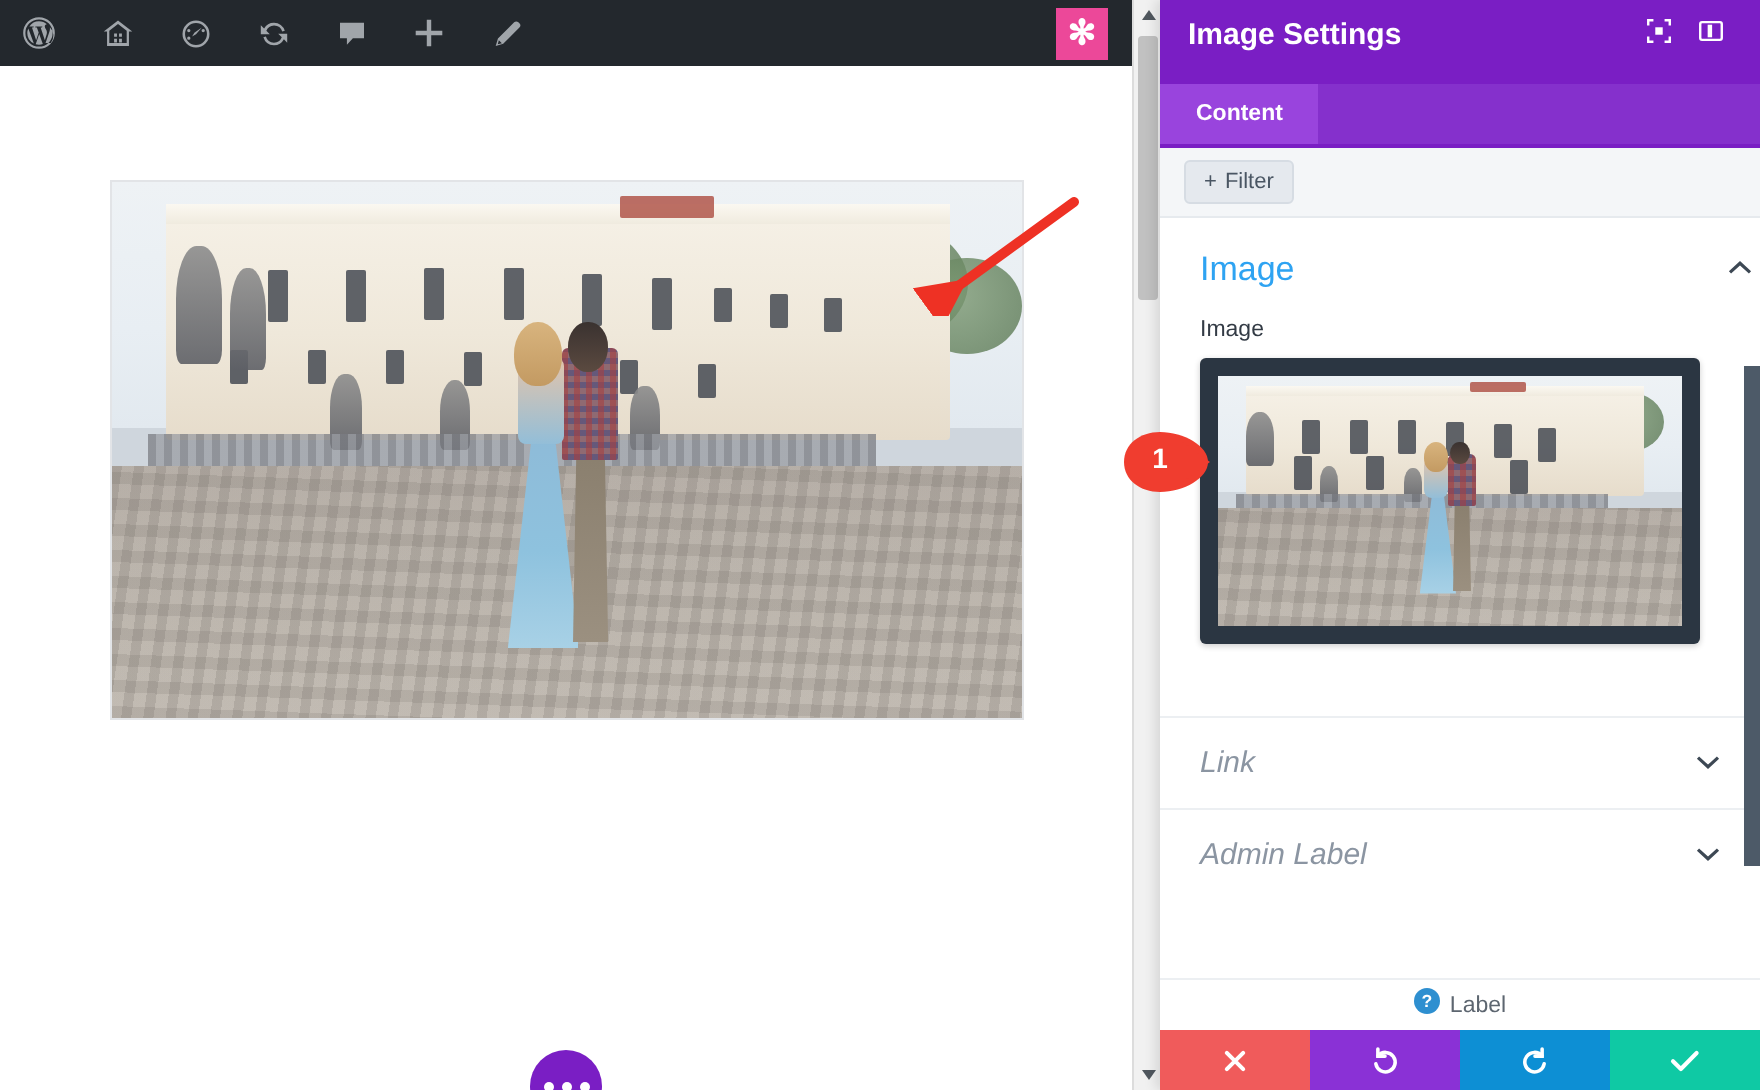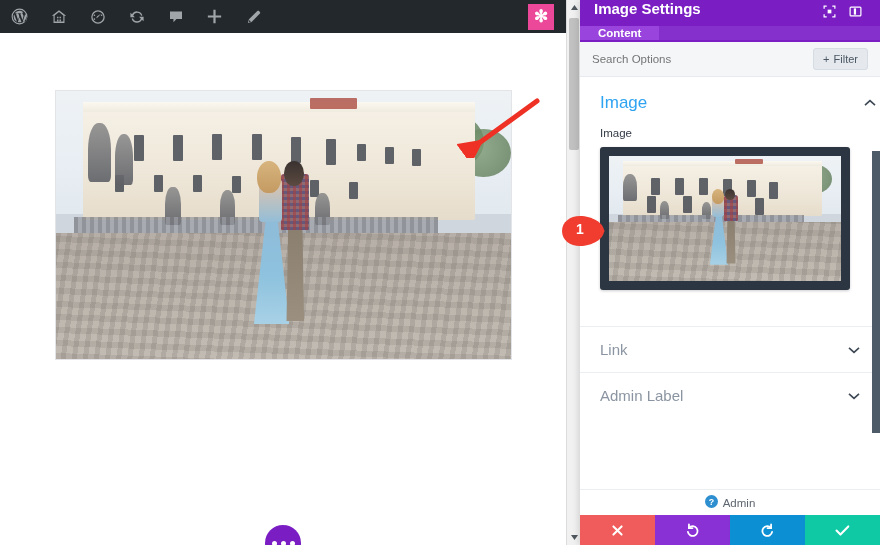--- a/index.html
+++ b/index.html
@@ -138,30 +138,30 @@
     background: #c1c1c1; border-radius: 2px;
   }
 
   
   #settings-panel {
     position: absolute; left: 580px; top: 0; width: 300px; height: 545px;
     background: #fff; display: flex; flex-direction: column;
     box-shadow: -2px 0 6px rgba(0,0,0,.12);
   }
   #panel-header {
-    height: 26px; background: #7a1ec4; display: flex; align-items: flex-start;
-    padding: 0 14px; flex-shrink: 0;
+    height: 42px; background: #7a1ec4; display: flex; align-items: flex-end;
+    padding: 16px 14px; flex-shrink: 0;
   }
   #panel-title { color: #fff; font-size: 15px; font-weight: 700; flex: 1; }
   .hdr-icon {
     width: 22px; height: 22px; display: flex; align-items: center;
     justify-content: center; color: #fff; margin-left: 4px;
   }
   #panel-tabs {
-    height: 16px; background: #8530cc; display: flex; flex-shrink: 0;
+    height: 32px; background: #8530cc; display: flex; flex-shrink: 0;
     border-bottom: 2px solid #7a1ec4;
   }
   .tab {
     display: flex; align-items: center; justify-content: center;
     color: #fff; font-size: 11.5px; font-weight: 700; padding: 0 18px;
   }
   .tab.active { background: #9944dd; }
   #search-row {
     height: 35px; background: #f4f6f8; border-bottom: 1px solid #e6eaee;
     display: flex; align-items: center; padding: 0 12px; flex-shrink: 0;
@@ -190,21 +190,21 @@
     width: 250px; height: 143px; background: #2b3642; border-radius: 3px;
     padding: 9px; position: relative; box-shadow: 0 1px 3px rgba(0,0,0,.2);
   }
   #thumb-photo {
     width: 100%; height: 100%; position: relative; overflow: hidden;
     background: #cfd6dd;
   }
 
   .section-row {
     height: 46px; border-top: 1px solid #eceff2; display: flex;
-    align-items: center; justify-content: space-between; padding: 0 20px;
+    align-items: center; justify-content: space-between; padding: 0 20px; font-style: italic;
   }
   .section-row-title { font-size: 15px; color: #8b95a2; }
 
   #panel-footer { flex-shrink: 0; }
   #help-row {
     height: 26px; display: flex; align-items: center; justify-content: center;
     gap: 5px; background: #fff; border-top: 1px solid #eceff2;
   }
   #help-text { font-size: 11.5px; color: #5d6670; }
   #action-bar { height: 30px; display: flex; }
@@ -355,21 +355,20 @@
           <rect x="5.2" y="3.6" width="2.4" height="6.8" fill="#fff" stroke="none"></rect>
         </svg>
       </div>
     </div>
 
     <div id="panel-tabs">
       <div class="tab active">Content</div>
     </div>
 
     <div id="search-row">
-      <input id="search-input" type="text" placeholder="Search Options" style="">
       <button id="filter-btn">
         <span>+</span>
         <span>Filter</span>
       </button>
     </div>
 
     <div id="panel-body">
 
       <div class="section-open">
         <div class="section-open-head">
@@ -437,21 +436,21 @@
     </div>
 
     <div id="panel-footer">
       <div id="help-row">
         <span>
           <svg width="13" height="13" viewBox="0 0 14 14">
             <circle cx="7" cy="7" r="7" fill="#2e8fd0"></circle>
             <text x="7" y="10.3" font-size="9.5" font-family="Liberation Sans, sans-serif" fill="#fff" text-anchor="middle" font-weight="700">?</text>
           </svg>
         </span>
-        <span id="help-text">Admin</span>
+        <span id="help-text">Label</span>
       </div>
       <div id="action-bar">
         <div class="act" style="background:#f05b5b;">
           <svg width="13" height="13" viewBox="0 0 14 14" stroke="#fff" stroke-width="2.2" stroke-linecap="round">
             <path d="M2.6 2.6 11.4 11.4M11.4 2.6 2.6 11.4"></path>
           </svg>
         </div>
         <div class="act" style="background:#8a31d6;">
           <svg width="15" height="15" viewBox="0 0 16 16" fill="none" stroke="#fff" stroke-width="1.9" stroke-linecap="round">
             <path d="M4.3 5.2A5.2 5.2 0 1 1 3.1 9.5"></path>

